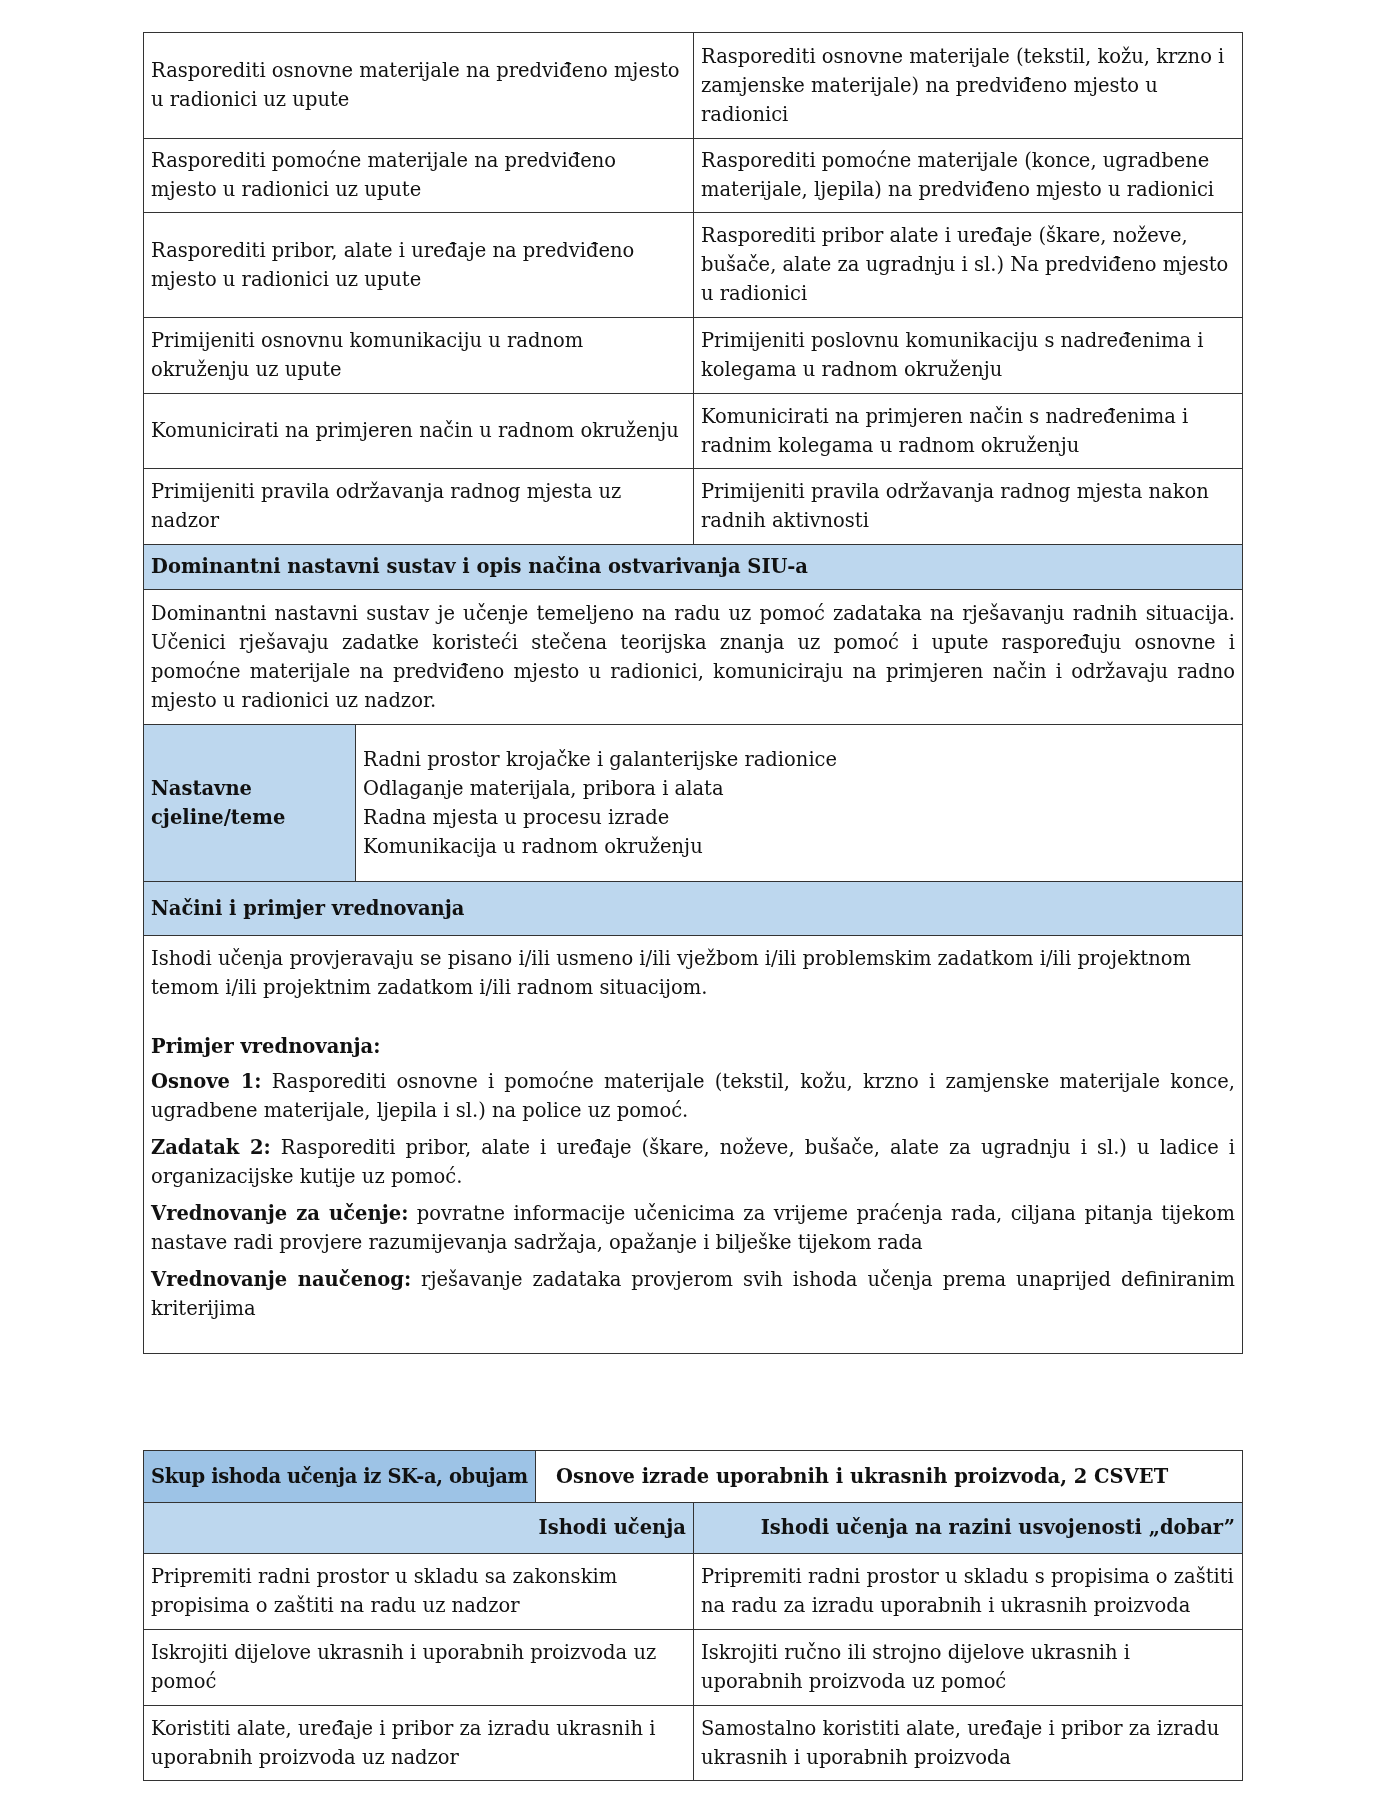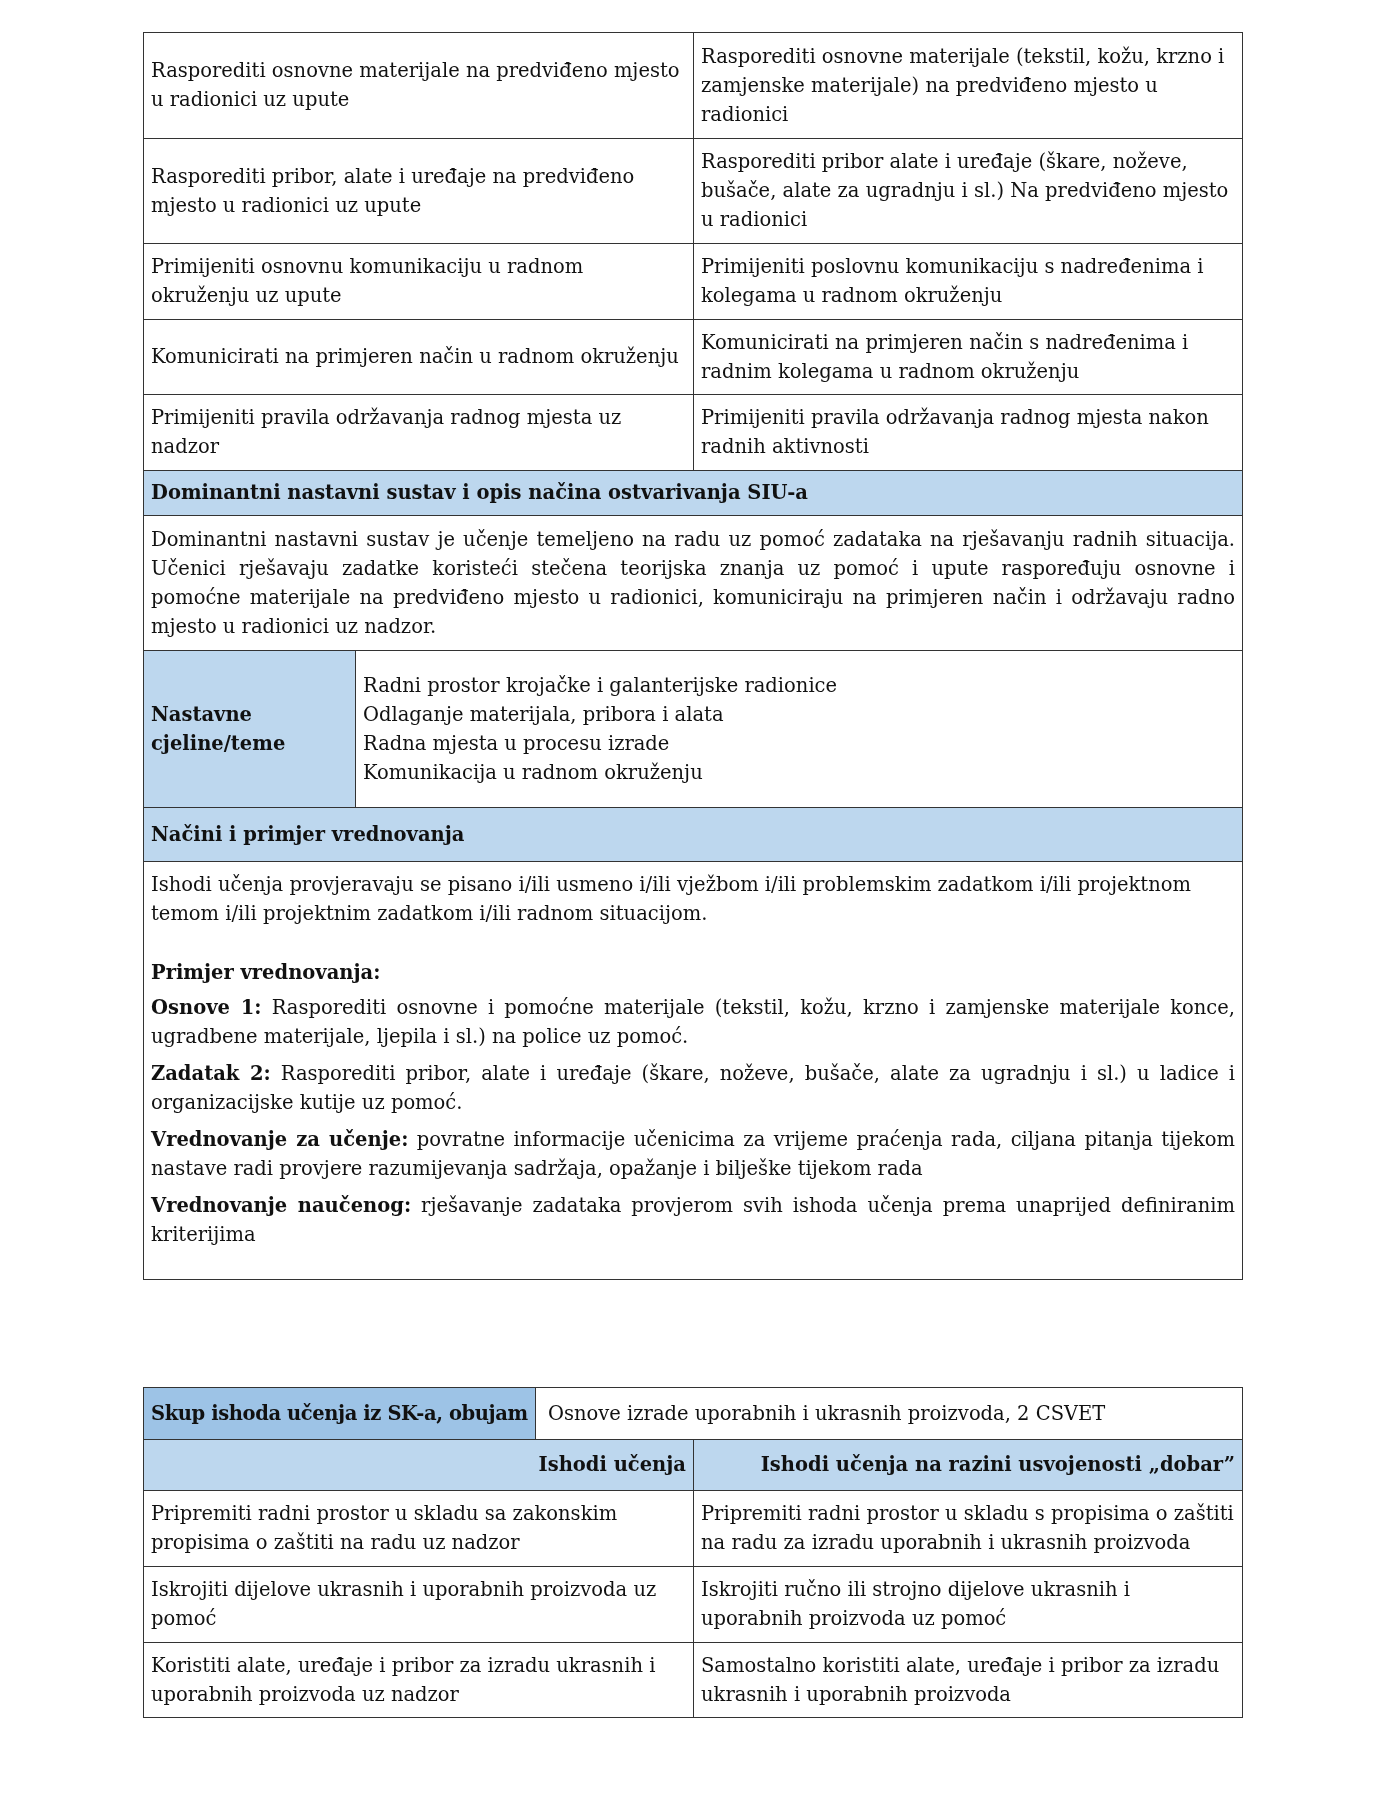--- a/index.html
+++ b/index.html
@@ -1,20 +1,20 @@
 <!DOCTYPE html>
 <html><head>
 <meta charset="utf-8">
 <style>
   html, body { margin: 0; padding: 0; background: #ffffff; }
   body { width: 1386px; height: 1797px; position: relative; font-family: "DejaVu Serif", "Liberation Serif", serif; color: #111; }
   .tbl { position: absolute; left: 143px; width: 1099px; border-collapse: collapse; table-layout: fixed; }
   .tbl td { border: 1.5px solid #333; vertical-align: middle; padding: 3px 7px 4px 7px; font-size: 19.5px; line-height: 29px; }
   #t1 { top: 32px; border-radius: 17px; }
-  #t2 { top: 1387px; }
+  #t2 { top: 1450px; }
   .hdr { background: #bdd7ee; font-weight: bold; }
   .hdr-dark { background: #9dc3e6; font-weight: bold; }
   .center { text-align: right; }
   .just { text-align: justify; }
   .topic { line-height: 37px; }
   .eval p { margin: 0 0 8px 0; text-align: justify; }
   .eval p.gap { margin-top: 30px; margin-bottom: 6px; }
   b { font-weight: bold; margin-top: 8px; }
   .narrow { letter-spacing: -0.4px; }
 </style>
@@ -24,20 +24,24 @@
 <table id="t1" class="tbl">
   <colgroup>
       <col style="width:212px">
       <col style="width:338px">
       <col style="width:549px">
     </colgroup>
   <tbody>
       <tr style="height:106px">
     <td colspan="2">Rasporediti osnovne materijale na predviđeno mjesto u radionici uz upute</td>
     <td>Rasporediti osnovne materijale (tekstil, kožu, krzno i zamjenske materijale) na predviđeno mjesto u radionici</td>
+  </tr>
+  <tr style="height:74px">
+    <td colspan="2">Rasporediti pomoćne materijale na predviđeno mjesto u radionici uz upute</td>
+    <td>Rasporediti pomoćne materijale (konce, ugradbene materijale, ljepila) na predviđeno mjesto u radionici</td>
   </tr>
   <tr style="height:105px">
     <td colspan="2">Rasporediti pribor, alate i uređaje na predviđeno mjesto u radionici uz upute</td>
     <td>Rasporediti pribor alate i uređaje (škare, noževe, bušače, alate za ugradnju i sl.) Na predviđeno mjesto u radionici</td>
   </tr>
   <tr style="height:76px">
     <td colspan="2">Primijeniti osnovnu komunikaciju u radnom okruženju uz upute</td>
     <td>Primijeniti poslovnu komunikaciju s nadređenima i kolegama u radnom okruženju</td>
   </tr>
   <tr style="height:75px">
@@ -81,21 +85,21 @@
 
 <table id="t2" class="tbl">
   <colgroup>
       <col style="width:392px">
       <col style="width:158px">
       <col style="width:549px">
     </colgroup>
   <tbody>
       <tr style="height:52px">
     <td class="hdr-dark narrow">Skup ishoda učenja iz SK-a, obujam</td>
-    <td colspan="2" style="font-weight:normal; padding-left:12px;">Osnove izrade uporabnih i ukrasnih proizvoda, 2 CSVET</td>
+    <td colspan="2" style="font-weight:bold; padding-left:20px;">Osnove izrade uporabnih i ukrasnih proizvoda, 2 CSVET</td>
   </tr>
   <tr style="height:51px">
     <td colspan="2" class="hdr center">Ishodi učenja</td>
     <td class="hdr center">Ishodi učenja na razini usvojenosti „dobar”</td>
   </tr>
   <tr style="height:76px">
     <td colspan="2">Pripremiti radni prostor u skladu sa zakonskim propisima o zaštiti na radu uz nadzor</td>
     <td>Pripremiti radni prostor u skladu s propisima o zaštiti na radu za izradu uporabnih i ukrasnih proizvoda</td>
   </tr>
   <tr style="height:76px">

